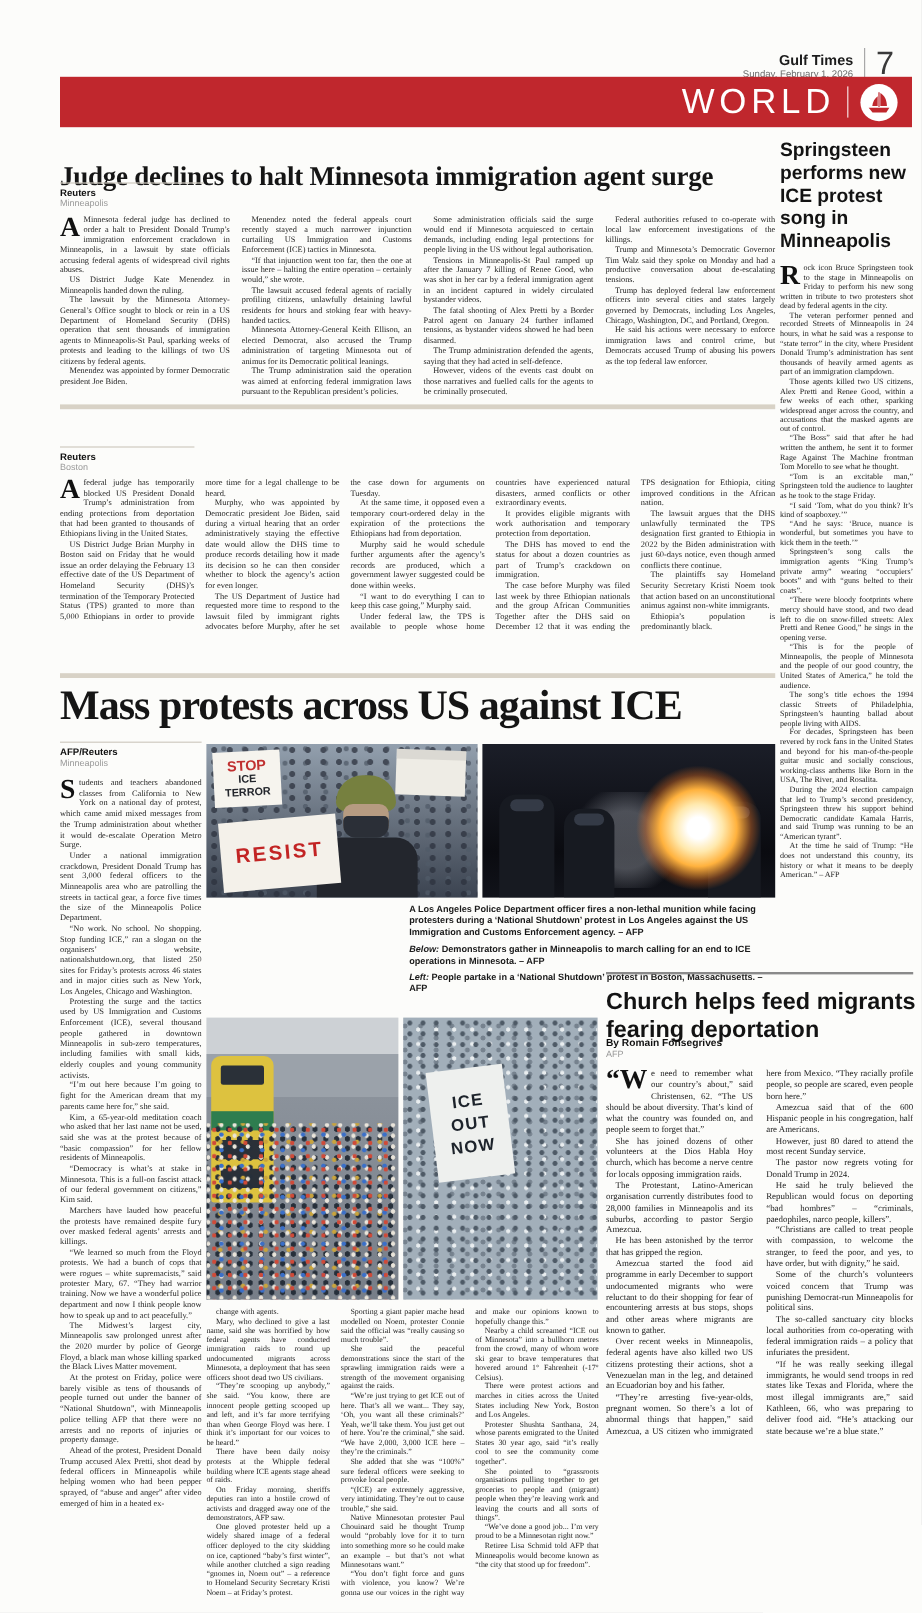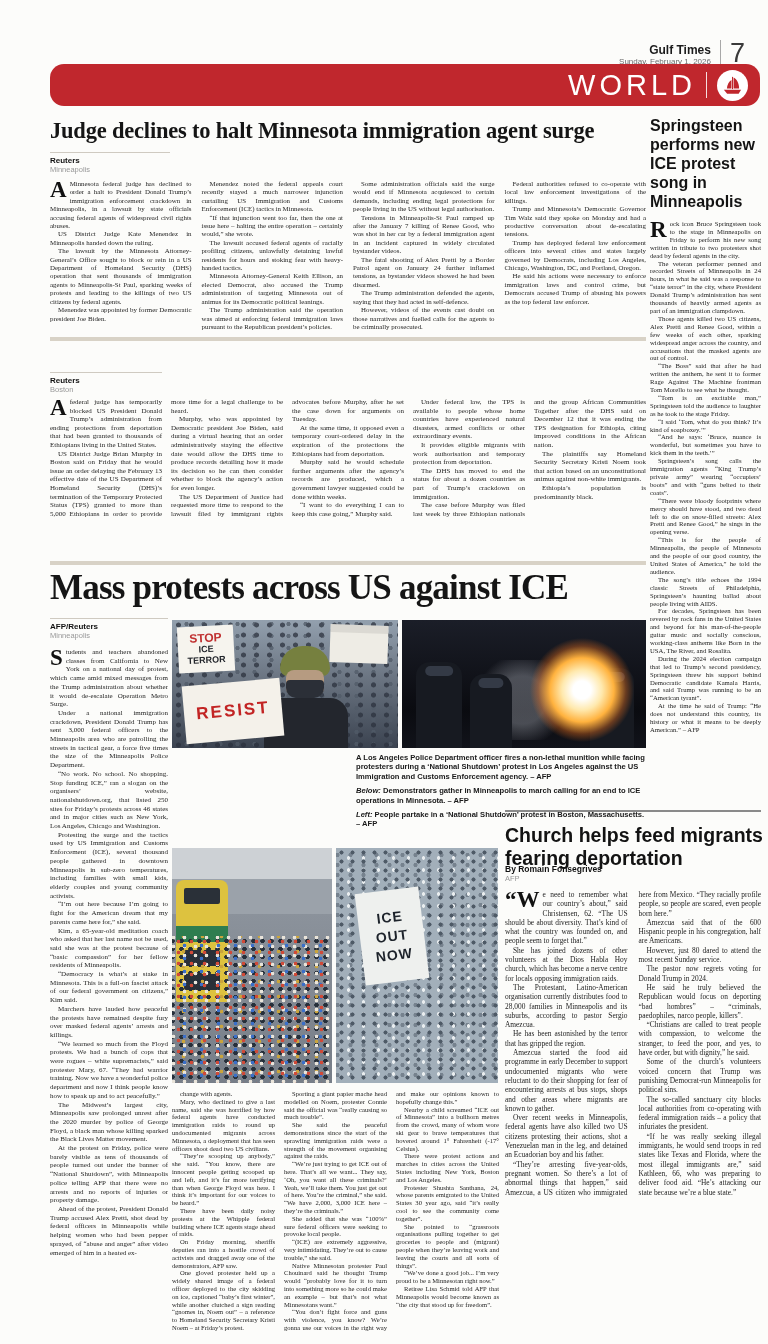--- a/index.html
+++ b/index.html
@@ -13,58 +13,58 @@
 
   
   .masthead { top:40px; left:400px; width:345px; display:flex; justify-content:flex-end; align-items:flex-end; gap:9px; }
   .mast-text { text-align:right; font-family:"Liberation Sans",sans-serif; }
   .mast-title { font-size:12px; font-weight:bold; color:#1c1c1c; line-height:13px; }
   .mast-date { font-size:8px; color:#6b6b6b; line-height:10px; }
   .mast-sep { width:1px; height:27px; background:#a8a8a8; }
   .page-num { font-family:"Liberation Sans",sans-serif; font-size:27px; font-weight:300; color:#3a3a3a; line-height:27px; }
 
   .banner { top:64px; left:50px; width:710px; height:42px; background:#c0272d;
-    display:flex; align-items:center; justify-content:flex-end; padding-right:12px; gap:10px;border-radius:14px; }
+    display:flex; align-items:center; justify-content:flex-end; padding-right:12px; gap:10px; }
   .banner-word { color:#fff; font-family:"Liberation Sans",sans-serif; font-size:29px; font-weight:400; letter-spacing:4px; }
   .banner-pipe { width:1px; height:26px; background:rgba(255,255,255,.85); }
   .banner-logo { width:31px; height:31px; border-radius:50%; background:#fff; display:flex; align-items:center; justify-content:center; }
 
   
   .headline { font-family:"Liberation Serif",serif; color:#151515; }
   .byline { border-top:1px solid #cfcac1; padding-top:3px; font-family:"Liberation Sans",sans-serif; }
   .byline .agency { font-size:8px; font-weight:bold; color:#111; line-height:9px; }
   .byline .location { font-size:7.5px; color:#999; line-height:9px; }
   .body-text { font-family:"Liberation Serif",serif; color:#1d1d1d; text-align:justify; overflow:hidden; }
   .para { margin:0; text-indent:8px; }
   .has-dropcap .para:first-child { text-indent:0; }
   .has-dropcap .para:first-child::first-letter {
     float:left; font-size:23px; line-height:18px; font-weight:700; padding:1px 3px 0 0; color:#111;
   }
   .divider { background:#d8d2c6; }
 
   
-  .a1-headline { top:118px; left:50px; width:596px; font-size:22.5px; font-weight:600; letter-spacing:-0.2px; line-height:26px;}
+  .a1-headline { top:134px; left:50px; width:596px; font-size:22.5px; font-weight:600; letter-spacing:-0.2px; line-height:26px;}
   .a1-byline { top:152px; left:50px; width:120px; }
   .a1-body { top:180px; left:50px; width:596px; height:153px; column-count:4; column-gap:10px; font-size:6.9px; line-height:8.4px; }
   .divider1 { top:337px; left:50px; width:596px; height:4px; }
 
   
   .a2-headline { top:344px; left:50px; width:596px; font-size:19.5px; font-weight:600; letter-spacing:-0.3px; line-height:23px; }
   .a2-byline { top:372px; left:50px; width:112px; }
   .a2-body { top:398px; left:50px; width:596px; height:160px; column-count:5; column-gap:9px; font-size:7px; line-height:8.6px; }
   .divider2 { top:561px; left:50px; width:596px; height:4px; }
 
   
   .a3-headline { top:568px; left:50px; width:648px; font-size:35px; font-weight:700; letter-spacing:-0.8px; line-height:40px; }
   .a3-byline { top:618px; left:50px; width:118px; }
   .a3-col1 { top:648px; left:50px; width:118px; height:696px; font-size:7px; line-height:8.7px; }
   .a3-cont { top:1090px; left:172px; width:327px; height:252px; column-count:3; column-gap:9px; font-size:6.6px; line-height:7.8px; }
 
   .captions { top:753px; left:340px; width:306px; font-family:"Liberation Sans",sans-serif; font-weight:bold; font-size:7.6px; line-height:9.4px; color:#1a1a1a; }
-  .cap { margin:0 0 5px 16px; text-align:left; }
+  .cap { margin:0 0 5px 1px; text-align:left; }
   .cap-prefix { font-style:italic; }
 
   
   .photo { overflow:hidden; }
   .photo1 { top:620px; left:172px; width:226px; height:128px;
     background:linear-gradient(180deg,#93a0ae 0%,#6b7582 45%,#3b4350 100%); }
   .photo1::before { content:""; position:absolute; inset:0;
     background-image:radial-gradient(circle,#2c323e 0 2.2px,transparent 2.8px),radial-gradient(circle,#515b68 0 1.8px,transparent 2.4px);
     background-size:13px 10px,17px 12px; background-position:0 40px,6px 46px; opacity:.75; }
   .p1-sign-stop { position:absolute; left:6px; top:6px; width:56px; height:46px; background:#f6f4ee; transform:rotate(-3deg);
@@ -183,20 +183,21 @@
       <p class="para">US District Judge Brian Murphy in Boston said on Friday that he would issue an order delaying the February 13 effective date of the US Department of Homeland Security (DHS)’s termination of the Temporary Protected Status (TPS) granted to more than 5,000 Ethiopians in order to provide more time for a legal challenge to be heard.</p>
       <p class="para">Murphy, who was appointed by Democratic president Joe Biden, said during a virtual hearing that an order administratively staying the effective date would allow the DHS time to produce records detailing how it made its decision so he can then consider whether to block the agency’s action for even longer.</p>
       <p class="para">The US Department of Justice had requested more time to respond to the lawsuit filed by immigrant rights advocates before Murphy, after he set the case down for arguments on Tuesday.</p>
       <p class="para">At the same time, it opposed even a temporary court-ordered delay in the expiration of the protections the Ethiopians had from deportation.</p>
       <p class="para">Murphy said he would schedule further arguments after the agency’s records are produced, which a government lawyer suggested could be done within weeks.</p>
       <p class="para">“I want to do everything I can to keep this case going,” Murphy said.</p>
       <p class="para">Under federal law, the TPS is available to people whose home countries have experienced natural disasters, armed conflicts or other extraordinary events.</p>
       <p class="para">It provides eligible migrants with work authorisation and temporary protection from deportation.</p>
       <p class="para">The DHS has moved to end the status for about a dozen countries as part of Trump’s crackdown on immigration.</p>
       <p class="para">The case before Murphy was filed last week by three Ethiopian nationals and the group African Communities Together after the DHS said on December 12 that it was ending the TPS designation for Ethiopia, citing improved conditions in the African nation.</p>
+      <p class="para">The lawsuit argues that the DHS unlawfully terminated the TPS designation first granted to Ethiopia in 2022 by the Biden administration with just 60-days notice, even though armed conflicts there continue.</p>
       <p class="para">The plaintiffs say Homeland Security Secretary Kristi Noem took that action based on an unconstitutional animus against non-white immigrants.</p>
       <p class="para">Ethiopia’s population is predominantly black.</p>
     </div>
 
   <div class="abs divider divider2"></div>
 
   <h1 class="abs headline a3-headline">Mass protests across US against ICE</h1>
   <div class="abs byline a3-byline">
     <div class="agency">AFP/Reuters</div>
     <div class="location">Minneapolis</div>

